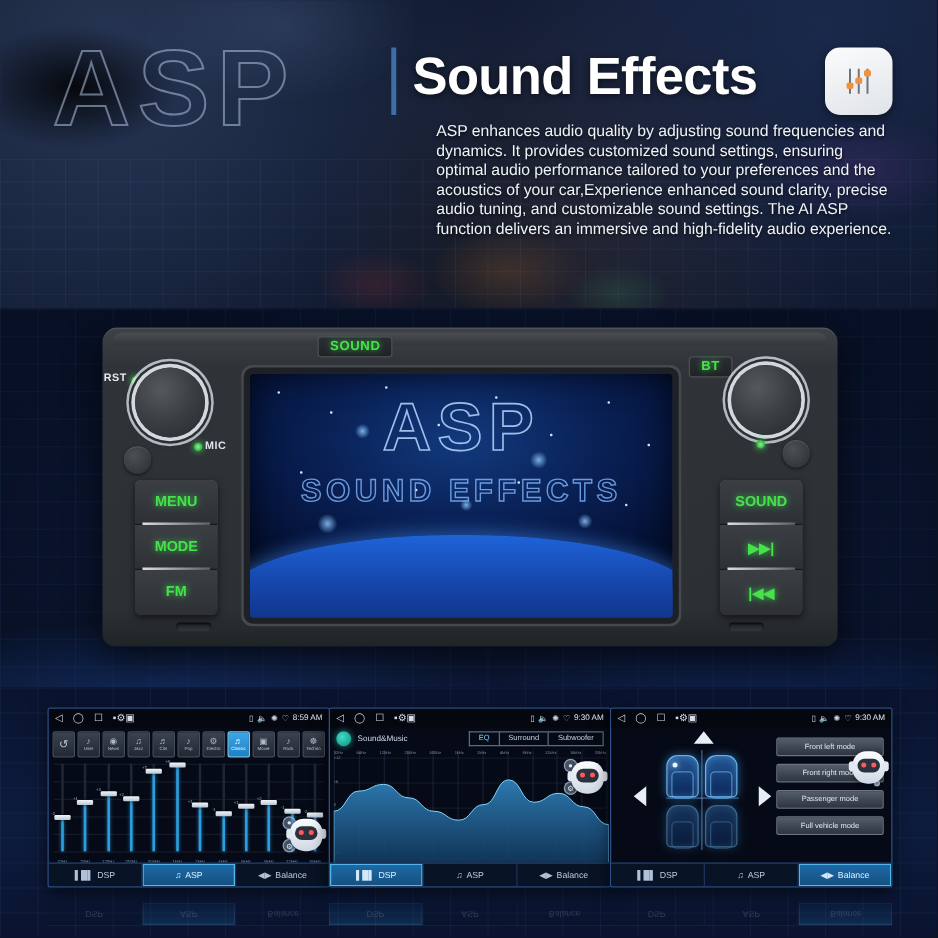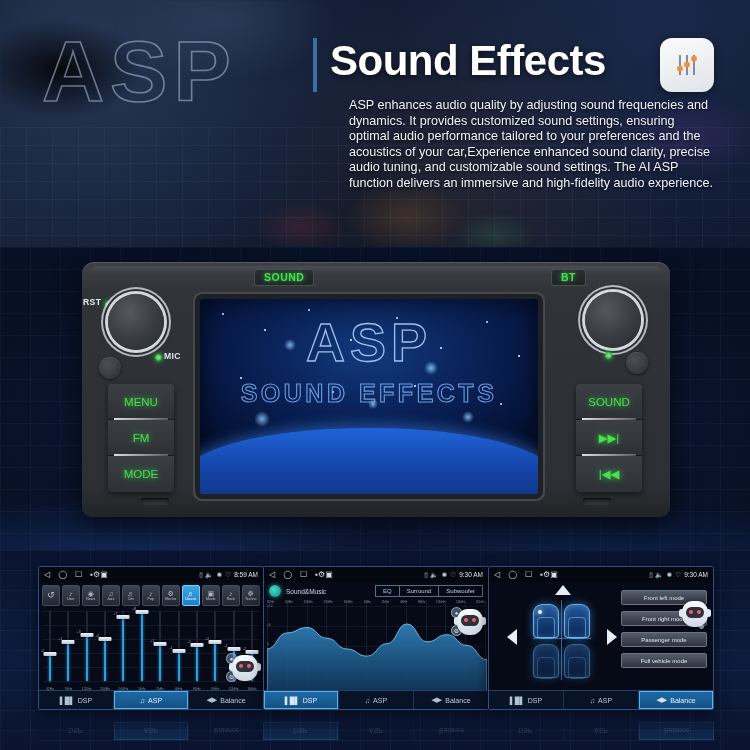--- a/index.html
+++ b/index.html
@@ -109,21 +109,21 @@
   .badge{
     position:absolute; top:7px;
     background:linear-gradient(180deg,#2a2d31,#202326);
     border:1px solid #4a4e52; border-radius:3px;
     padding:1px 9px 2px;
     font-size:10.5px; font-weight:bold; color:#46e24a;
     text-shadow:0 0 5px rgba(60,230,80,.8);
     letter-spacing:.5px;
   }
   .badge-navi{ left:172px; }
-  .badge-bt{ right:84px; }
+  .badge-bt{ right:84px;margin-top:16px; }
 
   
   .screen{
     position:absolute; left:118px; top:37px; width:338px; height:195px;
     background:
       radial-gradient(ellipse 230px 130px at 50% 28%, #123a7e 0%, #0a2258 45%, #061640 75%, #040e2c 100%);
     border-radius:3px;
     box-shadow:inset 0 0 24px rgba(0,0,0,.6), 0 0 0 5px #1d2024, 0 0 0 7px #45494e;
     overflow:hidden;
   }
@@ -191,21 +191,21 @@
   .btnstack{
     position:absolute; width:66px;
     border-radius:5px; overflow:hidden;
     background:linear-gradient(180deg,#45494e,#2e3236);
     box-shadow:0 2px 6px rgba(0,0,0,.55), inset 0 1px 0 rgba(255,255,255,.12);
   }
   .btnstack-l{ left:26px; top:122px; }
   .btnstack-r{ right:28px; top:122px; }
   .hkey{
     height:36px; display:flex; align-items:center; justify-content:center;
-    font-size:11.5px; font-weight:normal; color:#46e24a;
+    font-size:11.5px; font-weight:bold; color:#46e24a;
     text-shadow:0 0 6px rgba(60,230,80,.85);
     background:linear-gradient(180deg,#3b3f44,#2d3135);
     border-bottom:1px solid #15181b;
     position:relative;
   }
   .hkey:last-child{ border-bottom:none; }
   .hkey:after{
     content:""; position:absolute; left:6px; right:6px; bottom:-1px; height:2px;
     background:linear-gradient(90deg,rgba(255,255,255,.85),rgba(255,255,255,.25));
   }
@@ -441,22 +441,22 @@
 
     <div class="tag tag-rst">RST</div>
     <div class="led led-rst"></div>
     <div class="knob knob-l"></div>
     <div class="minibtn minibtn-l"></div>
     <div class="led led-mic"></div>
     <div class="tag tag-mic">MIC</div>
 
     <div class="btnstack btnstack-l">
       <div class="hkey">MENU</div>
+      <div class="hkey">MODE</div>
       <div class="hkey">FM</div>
-      <div class="hkey">MODE</div>
     </div>
     <div class="slot slot-l"></div>
 
     <div class="knob knob-r"></div>
     <div class="minibtn minibtn-r"></div>
     <div class="led led-r"></div>
     <div class="btnstack btnstack-r">
       <div class="hkey">SOUND</div>
       <div class="hkey">▶▶|</div>
       <div class="hkey">|◀◀</div>

